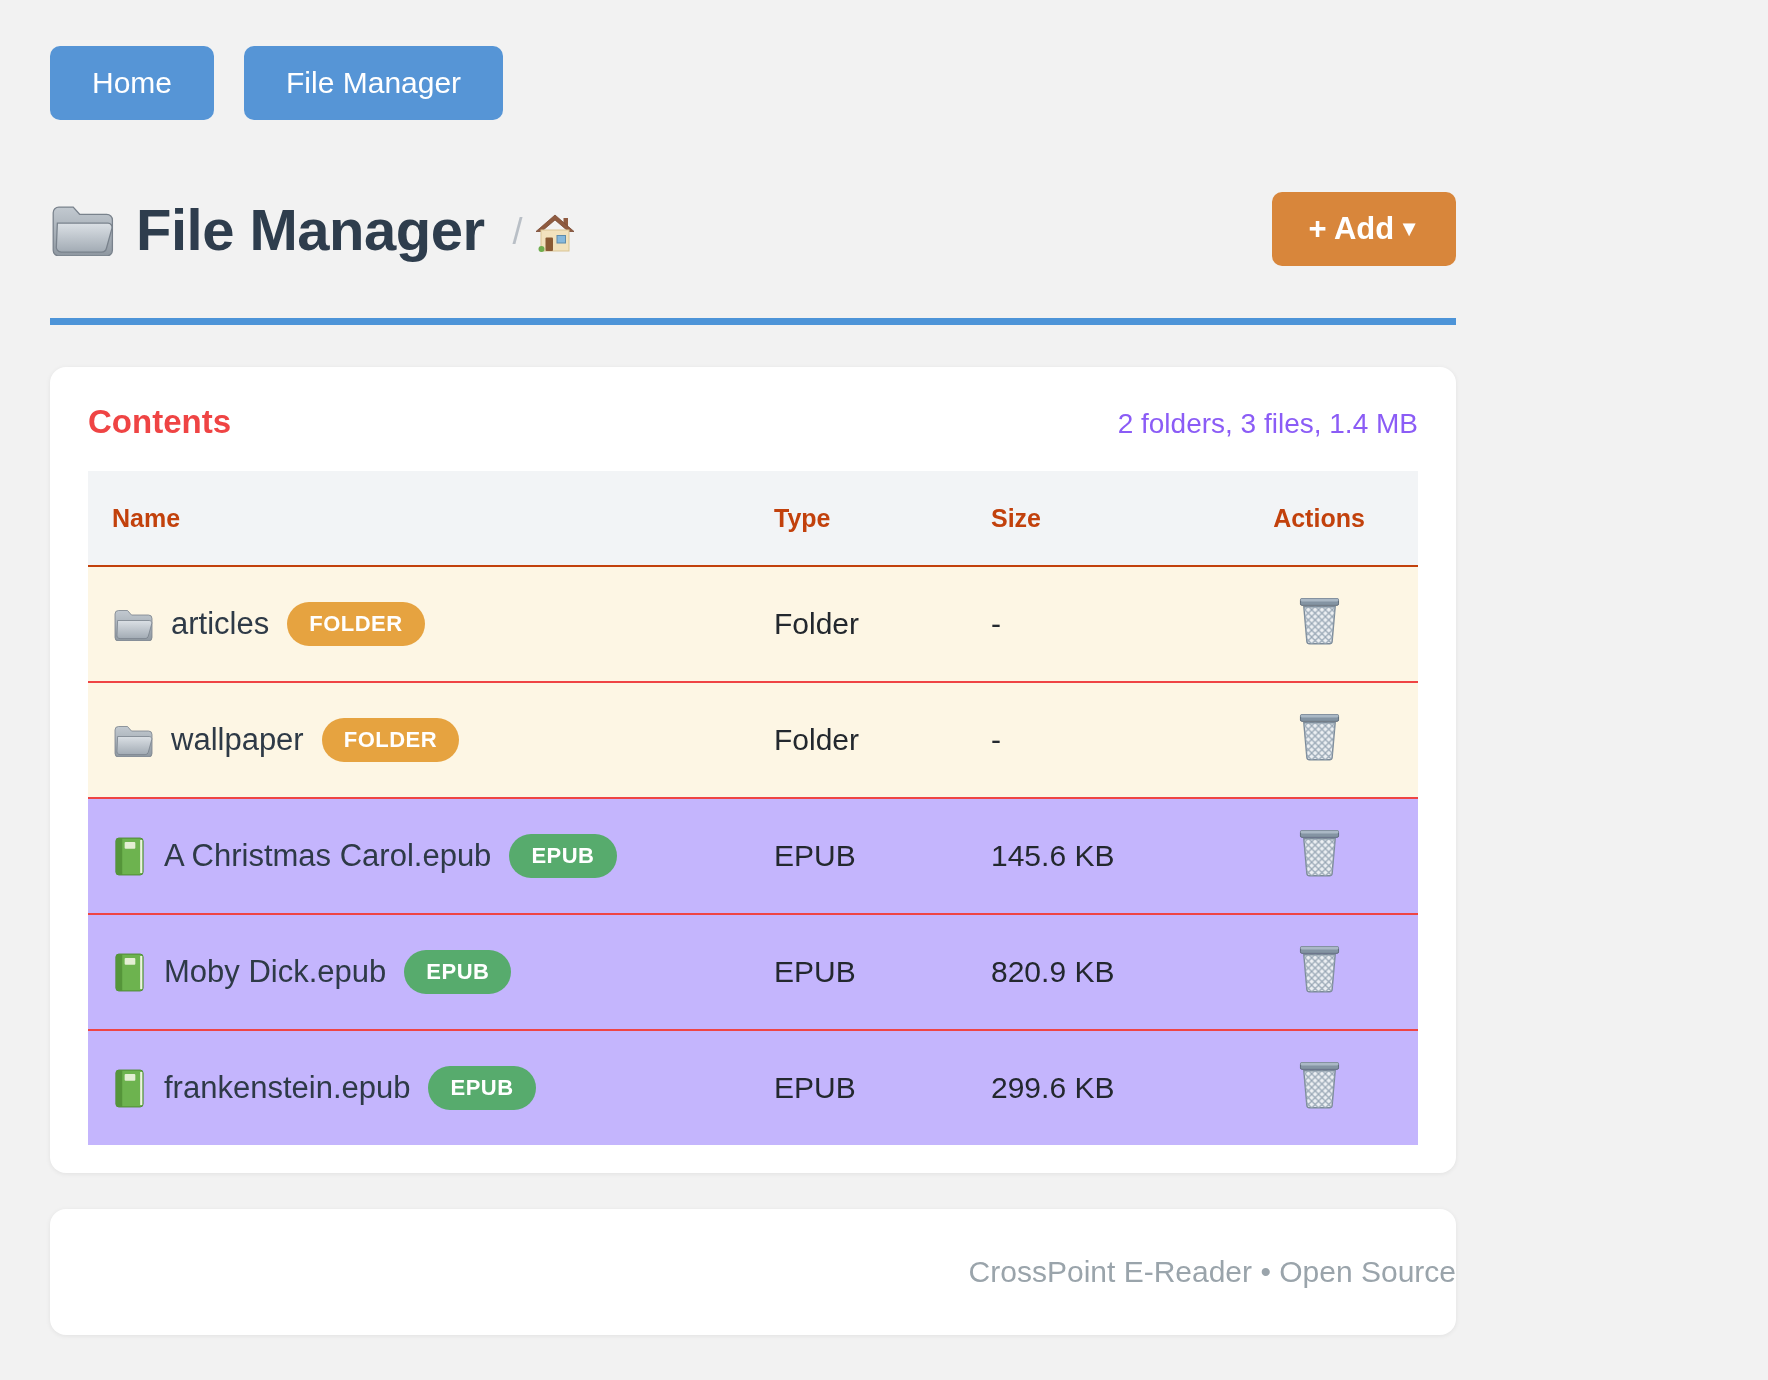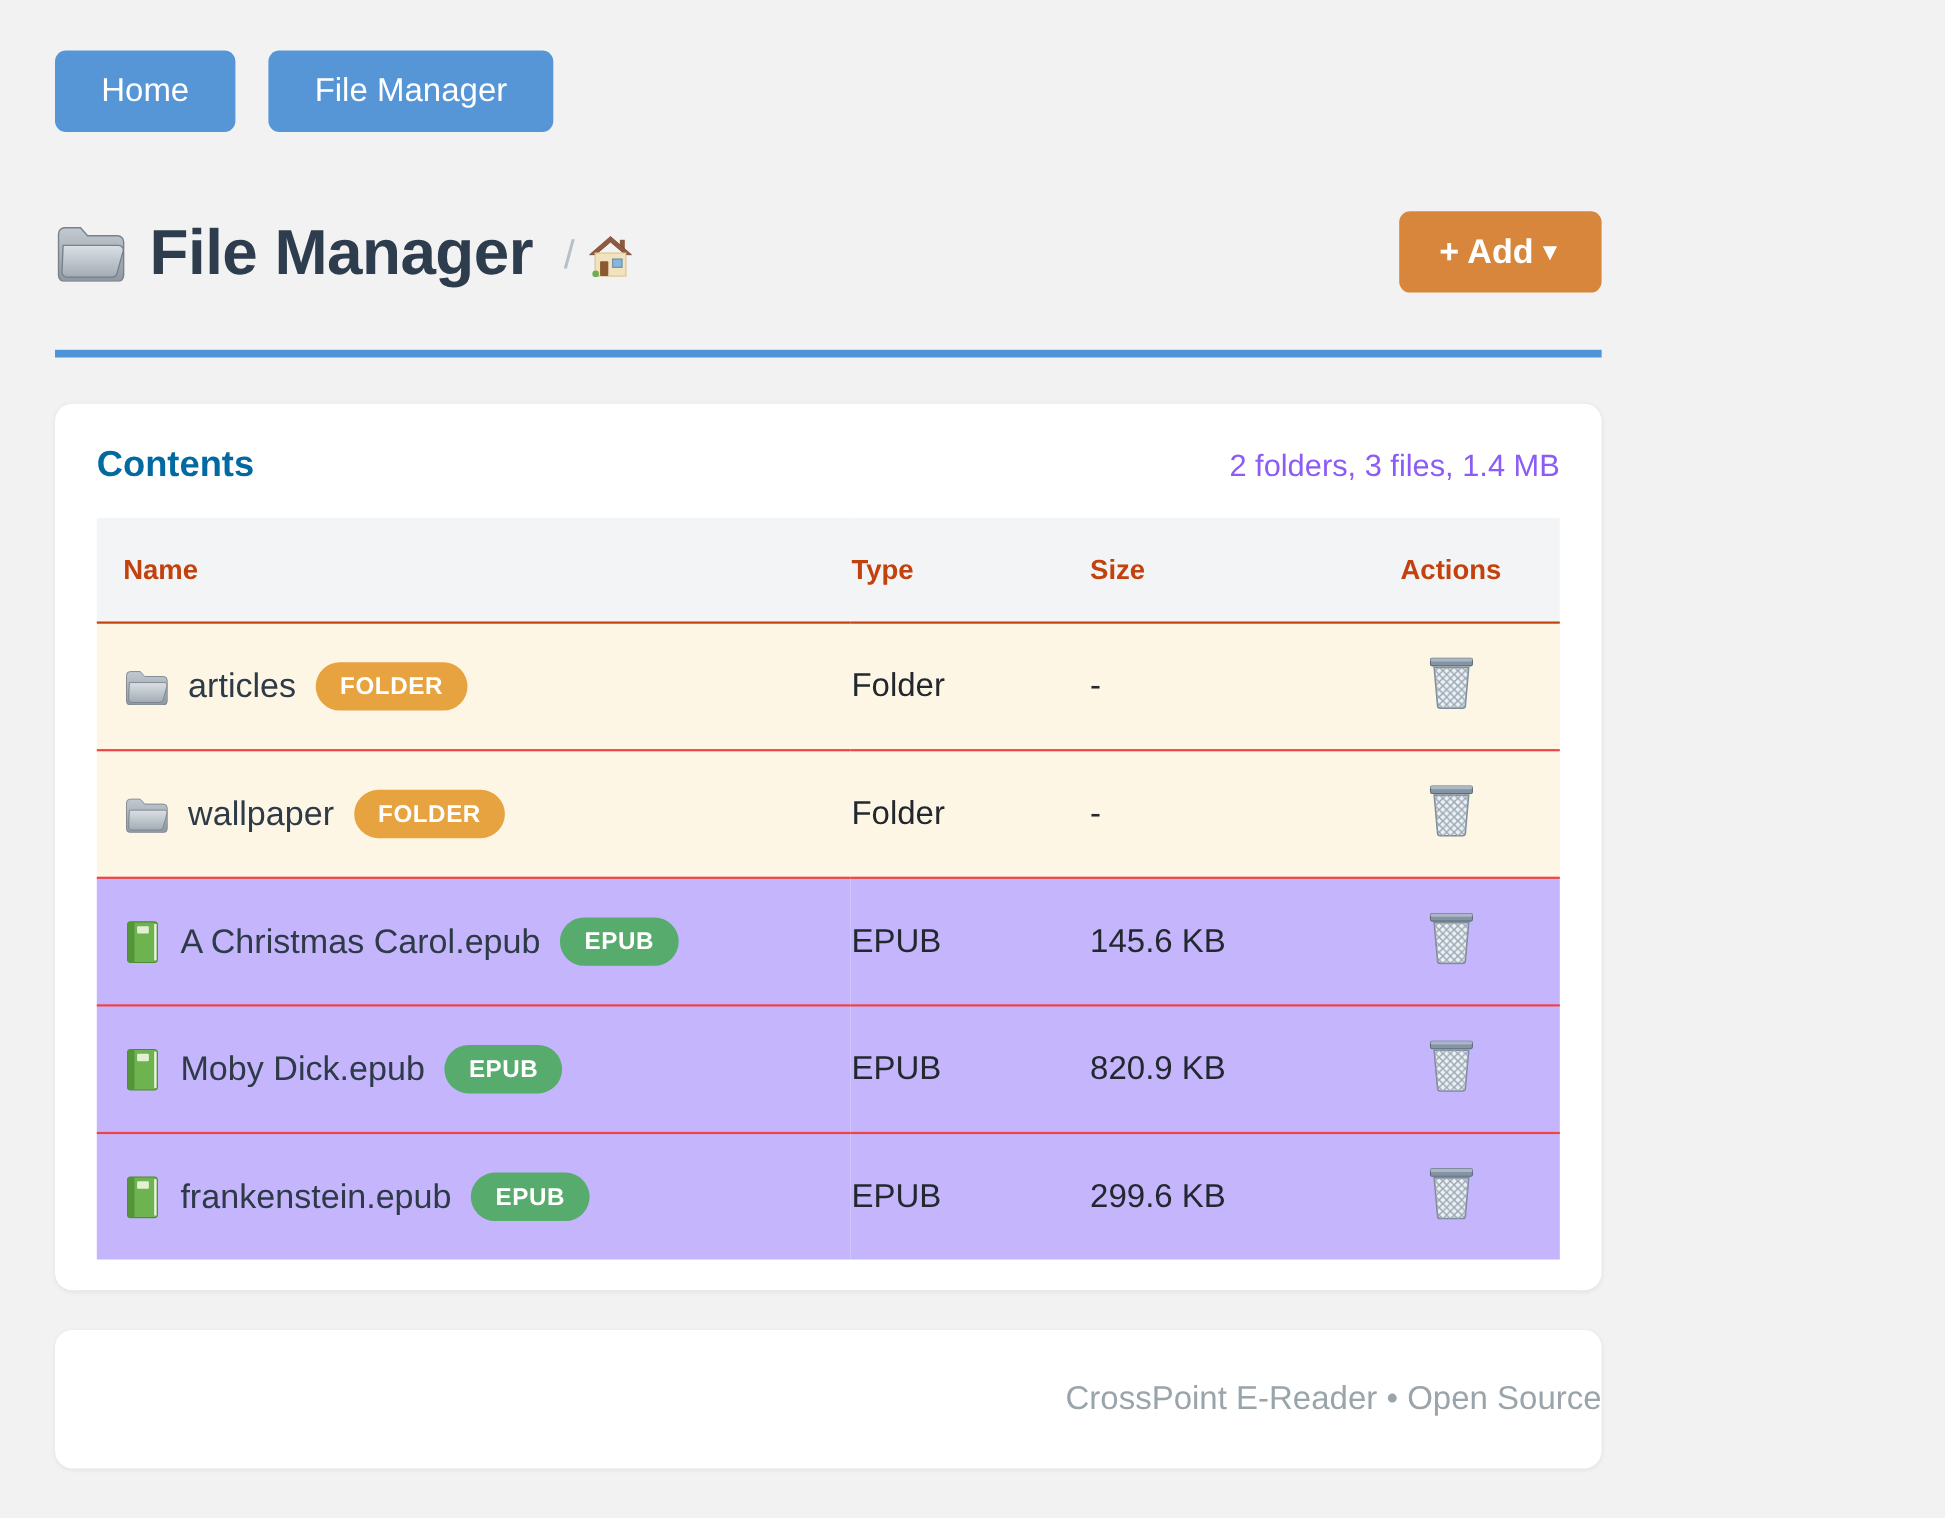--- a/index.html
+++ b/index.html
@@ -35,21 +35,21 @@
   .add-btn .caret{font-size:22px;line-height:1;}
 
   .hr{height:7px;background:#4d94d8;margin-top:52px;}
 
   
   .card{
     background:#ffffff;border-radius:16px;margin-top:42px;
     padding:36px 38px 28px;box-shadow:0 1px 5px rgba(0,0,0,.07);
   }
   .card-head{display:flex;justify-content:space-between;align-items:baseline;margin-bottom:30px;}
-  .card-head h2{font-size:33px;margin:0;color:#0369a1;font-weight:700;}
+  .card-head h2{font-size:33px;margin:0;color:#ef4444;font-weight:700;}
   .summary{font-size:28px;color:#8b5cf6;}
 
   table{width:100%;border-collapse:collapse;}
   thead th{
     background:#f2f4f6;height:92px;text-align:left;color:#c2410c;
     font-size:25px;font-weight:700;border-bottom:2px solid #c2410c;
   }
   th.col-name{padding-left:24px;}
   th.col-actions,td.cell-actions{text-align:center;}
   td{height:112px;font-size:30px;color:#23282e;vertical-align:middle;}

